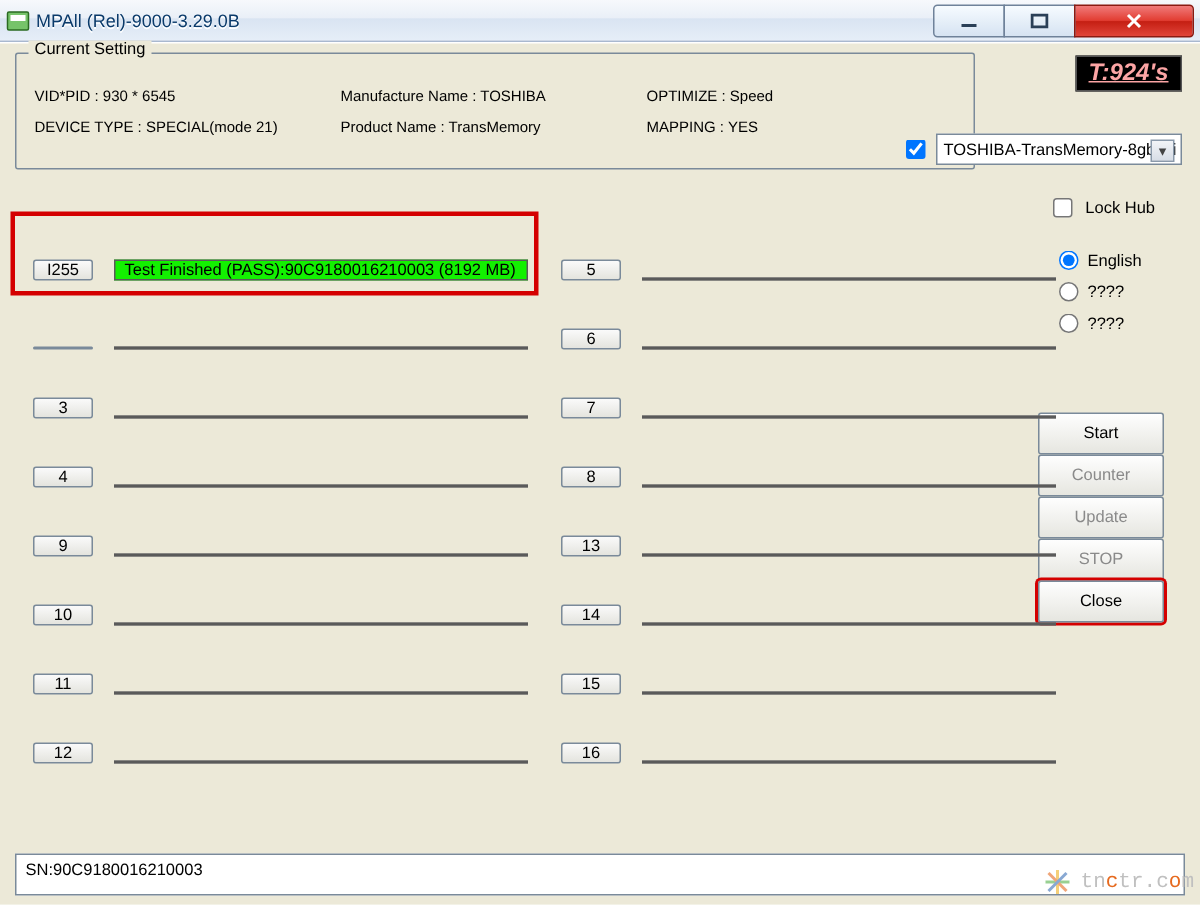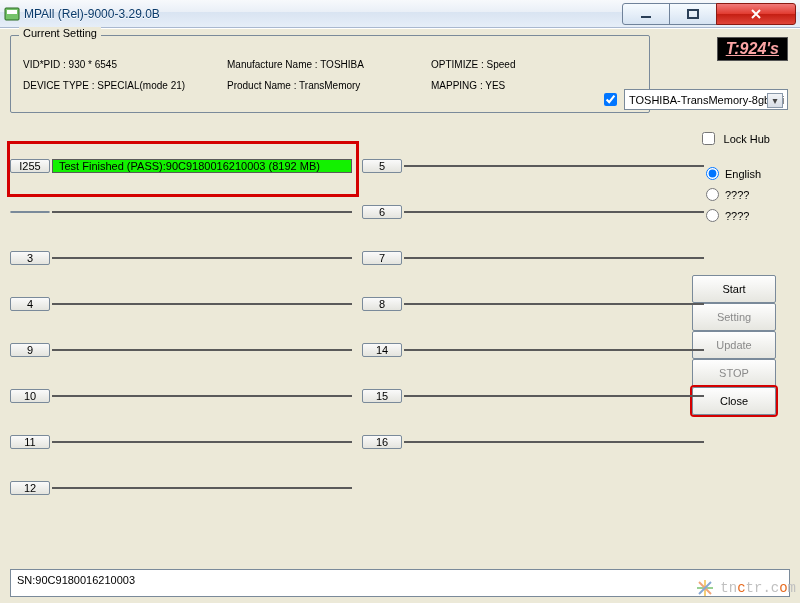--- a/index.html
+++ b/index.html
@@ -124,21 +124,21 @@
   }
   .actions button:disabled { color:#8a8a8a; }
   .red-ring { box-shadow: 0 0 0 2px #d40000; }
   
   .slots-wrap {
     position:absolute; left:10px; top:116px;
     width: 694px; height: 398px;
     display:flex; gap:10px;
   }
   .slots-col { display:flex; flex-direction:column; gap:4px; flex:1; }
-  .slot-row { display:flex; align-items:center; height:42px; gap:2px; }
+  .slot-row { display:flex; align-items:flex-end; height:42px; gap:14px;padding-left:12px; }
   .slot-num {
     width: 38px; flex: 0 0 38px;
     background: linear-gradient(#fafafa,#e4e4de);
     border:1px solid #7a8a9a; border-radius:2px;
     display:flex; align-items:center; justify-content:center;
     font-size:11px; cursor:pointer;
   }
   .slot-status {
     flex:1;
     background:#808080;
@@ -233,21 +233,21 @@
       <span>????</span>
       </label>
     <label>
         <input type="radio" name="lang" style="">
       <span>????</span>
       </label>
   </div>
 
   <div class="actions">
     <button>Start</button>
-    <button disabled="">Setting</button>
+    <button disabled="">Counter</button>
     <button disabled="">Update</button>
     <button disabled="">STOP</button>
     <button class="red-ring">Close</button>
   </div>
 
   <div class="slots-wrap">
     <div class="slots-col" id="col-left">
         <div class="slot-row">
           <div class="slot-num">I255</div>
           <div class="slot-status pass">Test Finished (PASS):90C9180016210003 (8192 MB)</div>
@@ -289,20 +289,24 @@
         <div class="slot-row">
           <div class="slot-num">6</div>
           <div class="slot-status"></div>
         </div>
         <div class="slot-row">
           <div class="slot-num">7</div>
           <div class="slot-status"></div>
         </div>
         <div class="slot-row">
           <div class="slot-num">8</div>
+          <div class="slot-status"></div>
+        </div>
+        <div class="slot-row">
+          <div class="slot-num">13</div>
           <div class="slot-status"></div>
         </div>
         <div class="slot-row">
           <div class="slot-num">14</div>
           <div class="slot-status"></div>
         </div>
         <div class="slot-row">
           <div class="slot-num">15</div>
           <div class="slot-status"></div>
         </div>

